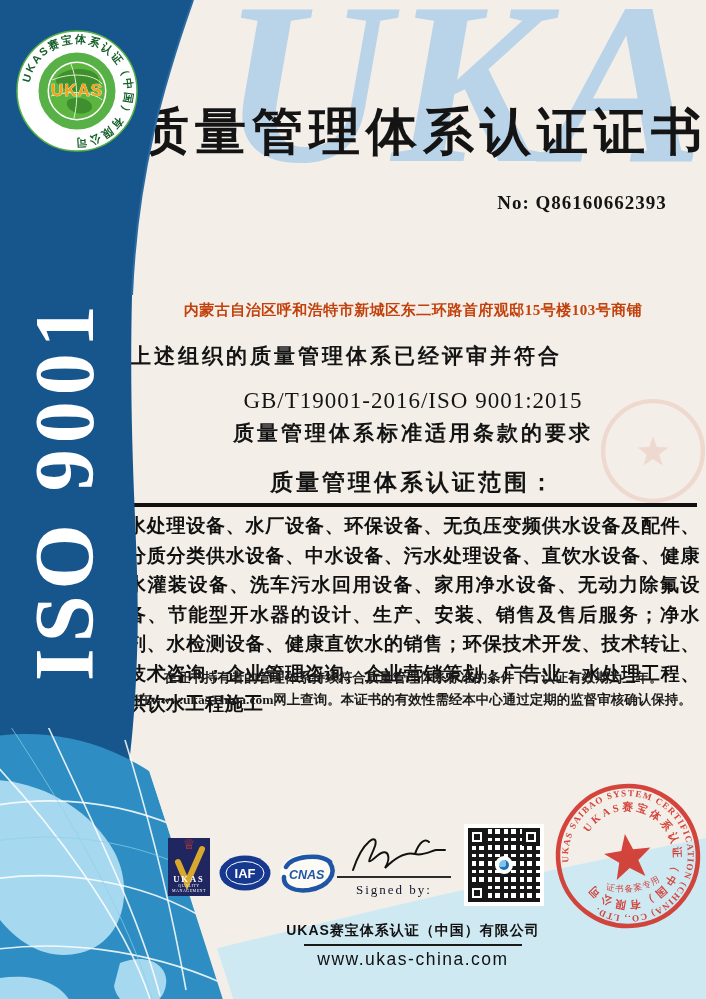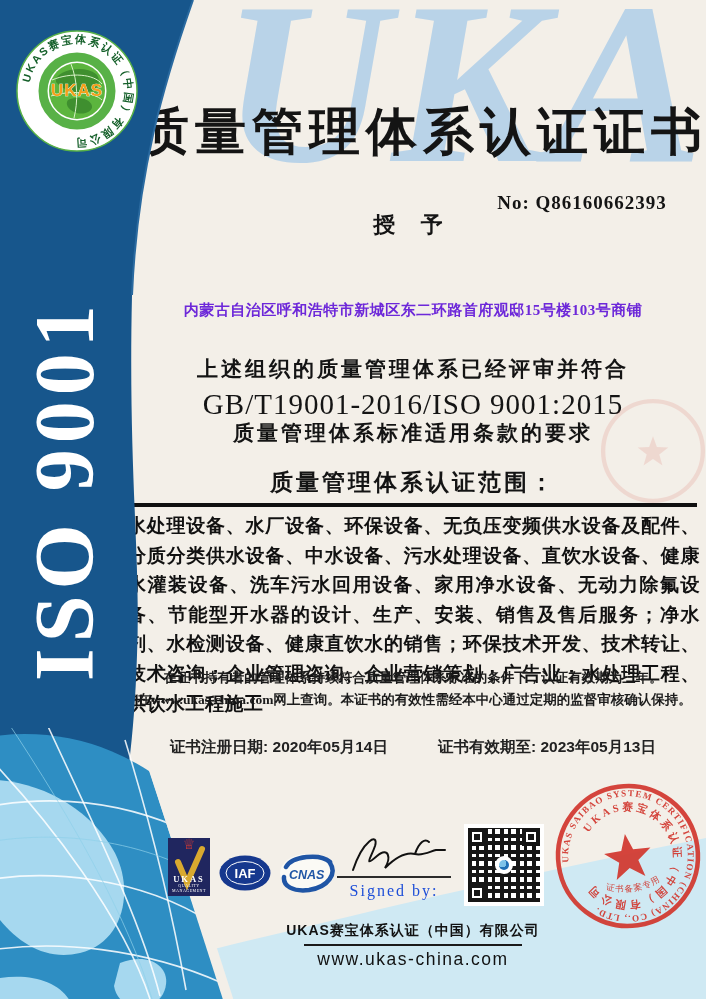--- a/index.html
+++ b/index.html
@@ -13,25 +13,25 @@
 
   
   .title{left:138px;top:74px;width:560px;text-align:center;font-size:51px;font-weight:bold;
          letter-spacing:6px;z-index:2;white-space:nowrap;margin-top:24px;}
   .no-line{left:462px;top:164px;width:240px;text-align:center;font-size:19px;font-weight:bold;
            letter-spacing:1px;z-index:2;margin-top:28px;}
 
   
   .award{left:130px;top:210px;width:566px;text-align:center;font-size:22px;font-weight:bold;letter-spacing:10px;}
   .company{left:130px;top:245px;width:566px;text-align:center;font-size:31px;font-weight:bold;letter-spacing:3px;white-space:nowrap;}
-  .address{left:130px;top:301px;width:566px;text-align:center;font-size:15px;font-weight:bold;color:#6d28d9;letter-spacing:.5px;}
-
-  
-  .stmt1{left:130px;top:355px;width:566px;text-align:center;font-size:21px;font-weight:bold;letter-spacing:3px;}
-  .standard{left:130px;top:388px;width:566px;text-align:center;font-size:29px;letter-spacing:1px;}
+  .address{left:130px;top:301px;width:566px;text-align:center;font-size:15px;font-weight:bold;color:#c2410c;letter-spacing:.5px;}
+
+  
+  .stmt1{left:130px;top:342px;width:566px;text-align:left;font-size:21px;font-weight:bold;letter-spacing:3px;}
+  .standard{left:130px;top:388px;width:566px;text-align:center;font-size:23px;letter-spacing:1px;}
   .stmt2{left:130px;top:419px;width:566px;text-align:center;font-size:21px;font-weight:bold;letter-spacing:3px;}
 
   
   .scope-head{left:130px;top:467px;width:566px;text-align:center;font-size:23px;font-weight:bold;letter-spacing:3px;}
   .rule{left:130px;top:503px;width:567px;height:4px;background:#101010;}
   .scope-text{left:127px;top:511px;width:573px;font-size:19px;font-weight:bold;line-height:29.6px;
               text-align:justify;font-family:"Liberation Sans","DejaVu Sans",sans-serif;letter-spacing:.5px;color:#111;}
 
   
   .note1{left:110px;top:669px;width:606px;text-align:center;font-size:13.5px;font-weight:bold;color:#1c1c1c;}
@@ -54,21 +54,21 @@
   
   .ukasqm{left:168px;top:838px;width:42px;height:58px;background:#20265f;z-index:5;text-align:center;}
   .ukasqm .crown{position:absolute;top:-1px;left:0;width:42px;font-size:14px;color:#e03c31;line-height:15px;}
   .ukasqm .nm{position:absolute;bottom:12px;left:0;width:42px;color:#fff;font-size:8.5px;font-weight:bold;letter-spacing:2px;}
   .ukasqm .sub{position:absolute;left:0;width:42px;color:#fff;font-size:4px;letter-spacing:.5px;}
   .s1{bottom:8px;} .s2{bottom:3px;}
   .iaf-svg{left:219px;top:855px;z-index:5;}
   .cnas-svg{left:279px;top:853px;z-index:5;}
   .sig-svg{left:333px;top:828px;z-index:5;}
   .sig-line{left:337px;top:876px;width:114px;height:2px;background:#2b2b2b;z-index:5;}
-  .sig-label{left:337px;top:882px;width:114px;text-align:center;font-size:16px;letter-spacing:2px;color:#1d4ed8;z-index:5;}
+  .sig-label{left:337px;top:882px;width:114px;text-align:center;font-size:13px;letter-spacing:2px;color:#0f172a;z-index:5;}
 
   
   .qr{left:464px;top:824px;width:72px;height:74px;background:#fff;padding:4px;z-index:5;}
   .qr-inner{width:72px;height:74px;position:relative;
      background-image:
        repeating-linear-gradient(90deg,#161616 0 4px,transparent 4px 8px,#161616 8px 11px,transparent 11px 16px),
        repeating-linear-gradient(0deg,#161616 0 4px,#fff 4px 9px,#161616 9px 13px,#fff 13px 16px);}
   .finder{position:absolute;width:10px;height:10px;border:4px solid #161616;background:#fff;}
   .finder::after{content:"";position:absolute;left:2px;top:2px;width:6px;height:6px;background:#161616;}
   .f1{left:0;top:0;} .f2{right:0;top:0;} .f3{left:0;bottom:0;}
@@ -153,44 +153,33 @@
       <path d="M36,50 C55,42 78,44 86,54"></path>
       <path d="M35,66 C55,60 78,62 86,70"></path>
       <path d="M55,34 C62,52 62,72 58,88"></path>
     </g>
     <text x="61" y="66" text-anchor="middle" font-size="17" font-weight="bold" fill="#f6a01a" font-family="Liberation Sans, sans-serif" letter-spacing="1" stroke="#ffffff" stroke-width="0.6" paint-order="stroke">UKAS</text>
   </svg>
 
   <div class="abs title">质量管理体系认证证书</div>
   <div class="abs no-line">No: Q86160662393</div>
 
-  <div class="abs award">授 予</div>
   <div class="abs address">内蒙古自治区呼和浩特市新城区东二环路首府观邸15号楼103号商铺</div>
 
   <div class="abs stmt1">上述组织的质量管理体系已经评审并符合</div>
   <div class="abs standard">GB/T19001-2016/ISO 9001:2015</div>
   <div class="abs stmt2">质量管理体系标准适用条款的要求</div>
 
   <div class="abs scope-head">质量管理体系认证范围：</div>
   <div class="abs rule"></div>
   <div class="abs scope-text">水处理设备、水厂设备、环保设备、无负压变频供水设备及配件、分质分类供水设备、中水设备、污水处理设备、直饮水设备、健康水灌装设备、洗车污水回用设备、家用净水设备、无动力除氟设备、节能型开水器的设计、生产、安装、销售及售后服务；净水剂、水检测设备、健康直饮水的销售；环保技术开发、技术转让、技术咨询；企业管理咨询、企业营销策划；广告业；水处理工程、供饮水工程施工</div>
 
   <div class="abs note1">在证书持有者的管理体系持续符合质量管理体系标准的条件下，认证有效期为三年。</div>
   <div class="abs note2">并在www.ukas-china.com网上查询。本证书的有效性需经本中心通过定期的监督审核确认保持。</div>
 
-  <div class="abs dates-row">
-    <div>
-      <span>证书注册日期:</span>
-      <span class="val">2020年05月14日</span>
-    </div>
-    <div>
-      <span>证书有效期至:</span>
-      <span class="val">2023年05月13日</span>
-    </div>
-  </div>
 
   <div class="abs ukasqm">
     <svg width="42" height="58" viewBox="0 0 42 58" style="position:absolute;left:0;top:0">
       <path d="M10,24 L19,45 L34,11" fill="none" stroke="#d9a92f" stroke-width="6" stroke-linecap="round"></path>
     </svg>
     <div class="crown">♕</div>
     <div class="nm">UKAS</div>
     <div class="sub s1">QUALITY</div>
     <div class="sub s2">MANAGEMENT</div>
   </div>

